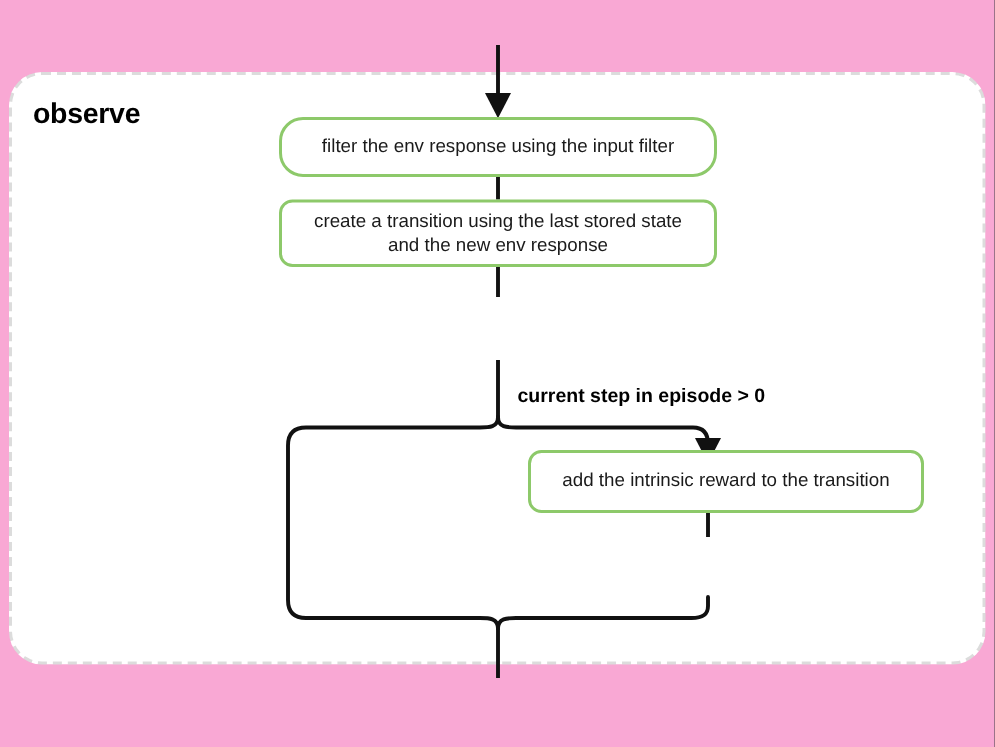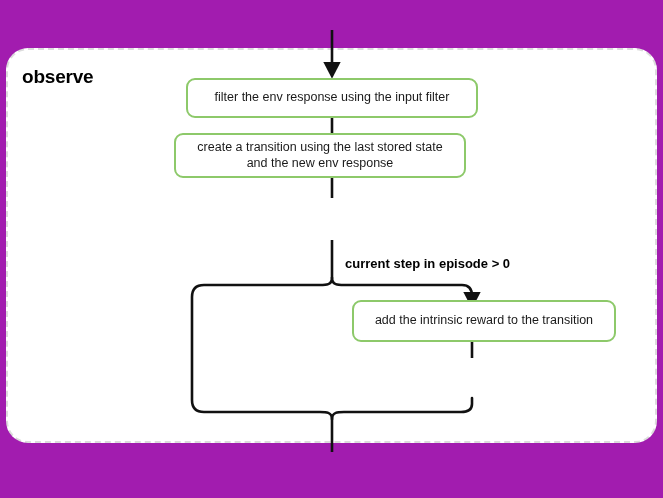--- a/index.html
+++ b/index.html
@@ -11,21 +11,21 @@
   body {
     width: 663px;
     height: 498px;
     overflow: hidden;
     font-family: "Liberation Sans", sans-serif;
   }
   #stage {
     position: relative;
     width: 663px;
     height: 498px;
-    background: #a21caf;
+    background: #f9a8d4;
   }
   
   .panel {
     position: absolute;
     left: 6px;
     top: 48px;
     width: 651px;
     height: 395px;
     box-sizing: border-box;
     background: #ffffff;
@@ -104,25 +104,25 @@
     <path d="M332,278 C332,285 338,285 344,285 L462,285 C469,285 472,289 472,296
              L472,300" stroke="#111111" stroke-width="2.6" fill="none" stroke-linecap="round" marker-end="url(#arrowhead)"></path>
 
     <path d="M472,341 L472,358" stroke="#111111" stroke-width="2.6" fill="none"></path>
 
     <path d="M472,398 L472,404 C472,410 468,412 461,412 L344,412 C338,412 332,412 332,419" stroke="#111111" stroke-width="2.6" fill="none" stroke-linecap="round"></path>
 
     <path d="M332,419 L332,452" stroke="#111111" stroke-width="2.6" fill="none"></path>
   </svg>
 
-  <div class="node" style="left:186px; top:78px; width:292px; height:40px;">
+  <div class="node" style="left:186px; top:78px; width:292px; height:40px;border-radius:16px;">
     <span>filter the env response using the input filter</span>
   </div>
 
-  <div class="node" style="left:174px; top:133px; width:292px; height:45px;">
+  <div class="node" style="left:186px; top:133px; width:292px; height:45px;">
     <span>create a transition using the last stored state and the new env response</span>
   </div>
 
 
   <div class="branch-label" style="left:345px; top:256px;">current step in episode &gt; 0</div>
 
   <div class="node" style="left:352px; top:300px; width:264px; height:42px;">
     <span>add the intrinsic reward to the transition</span>
   </div>
 

